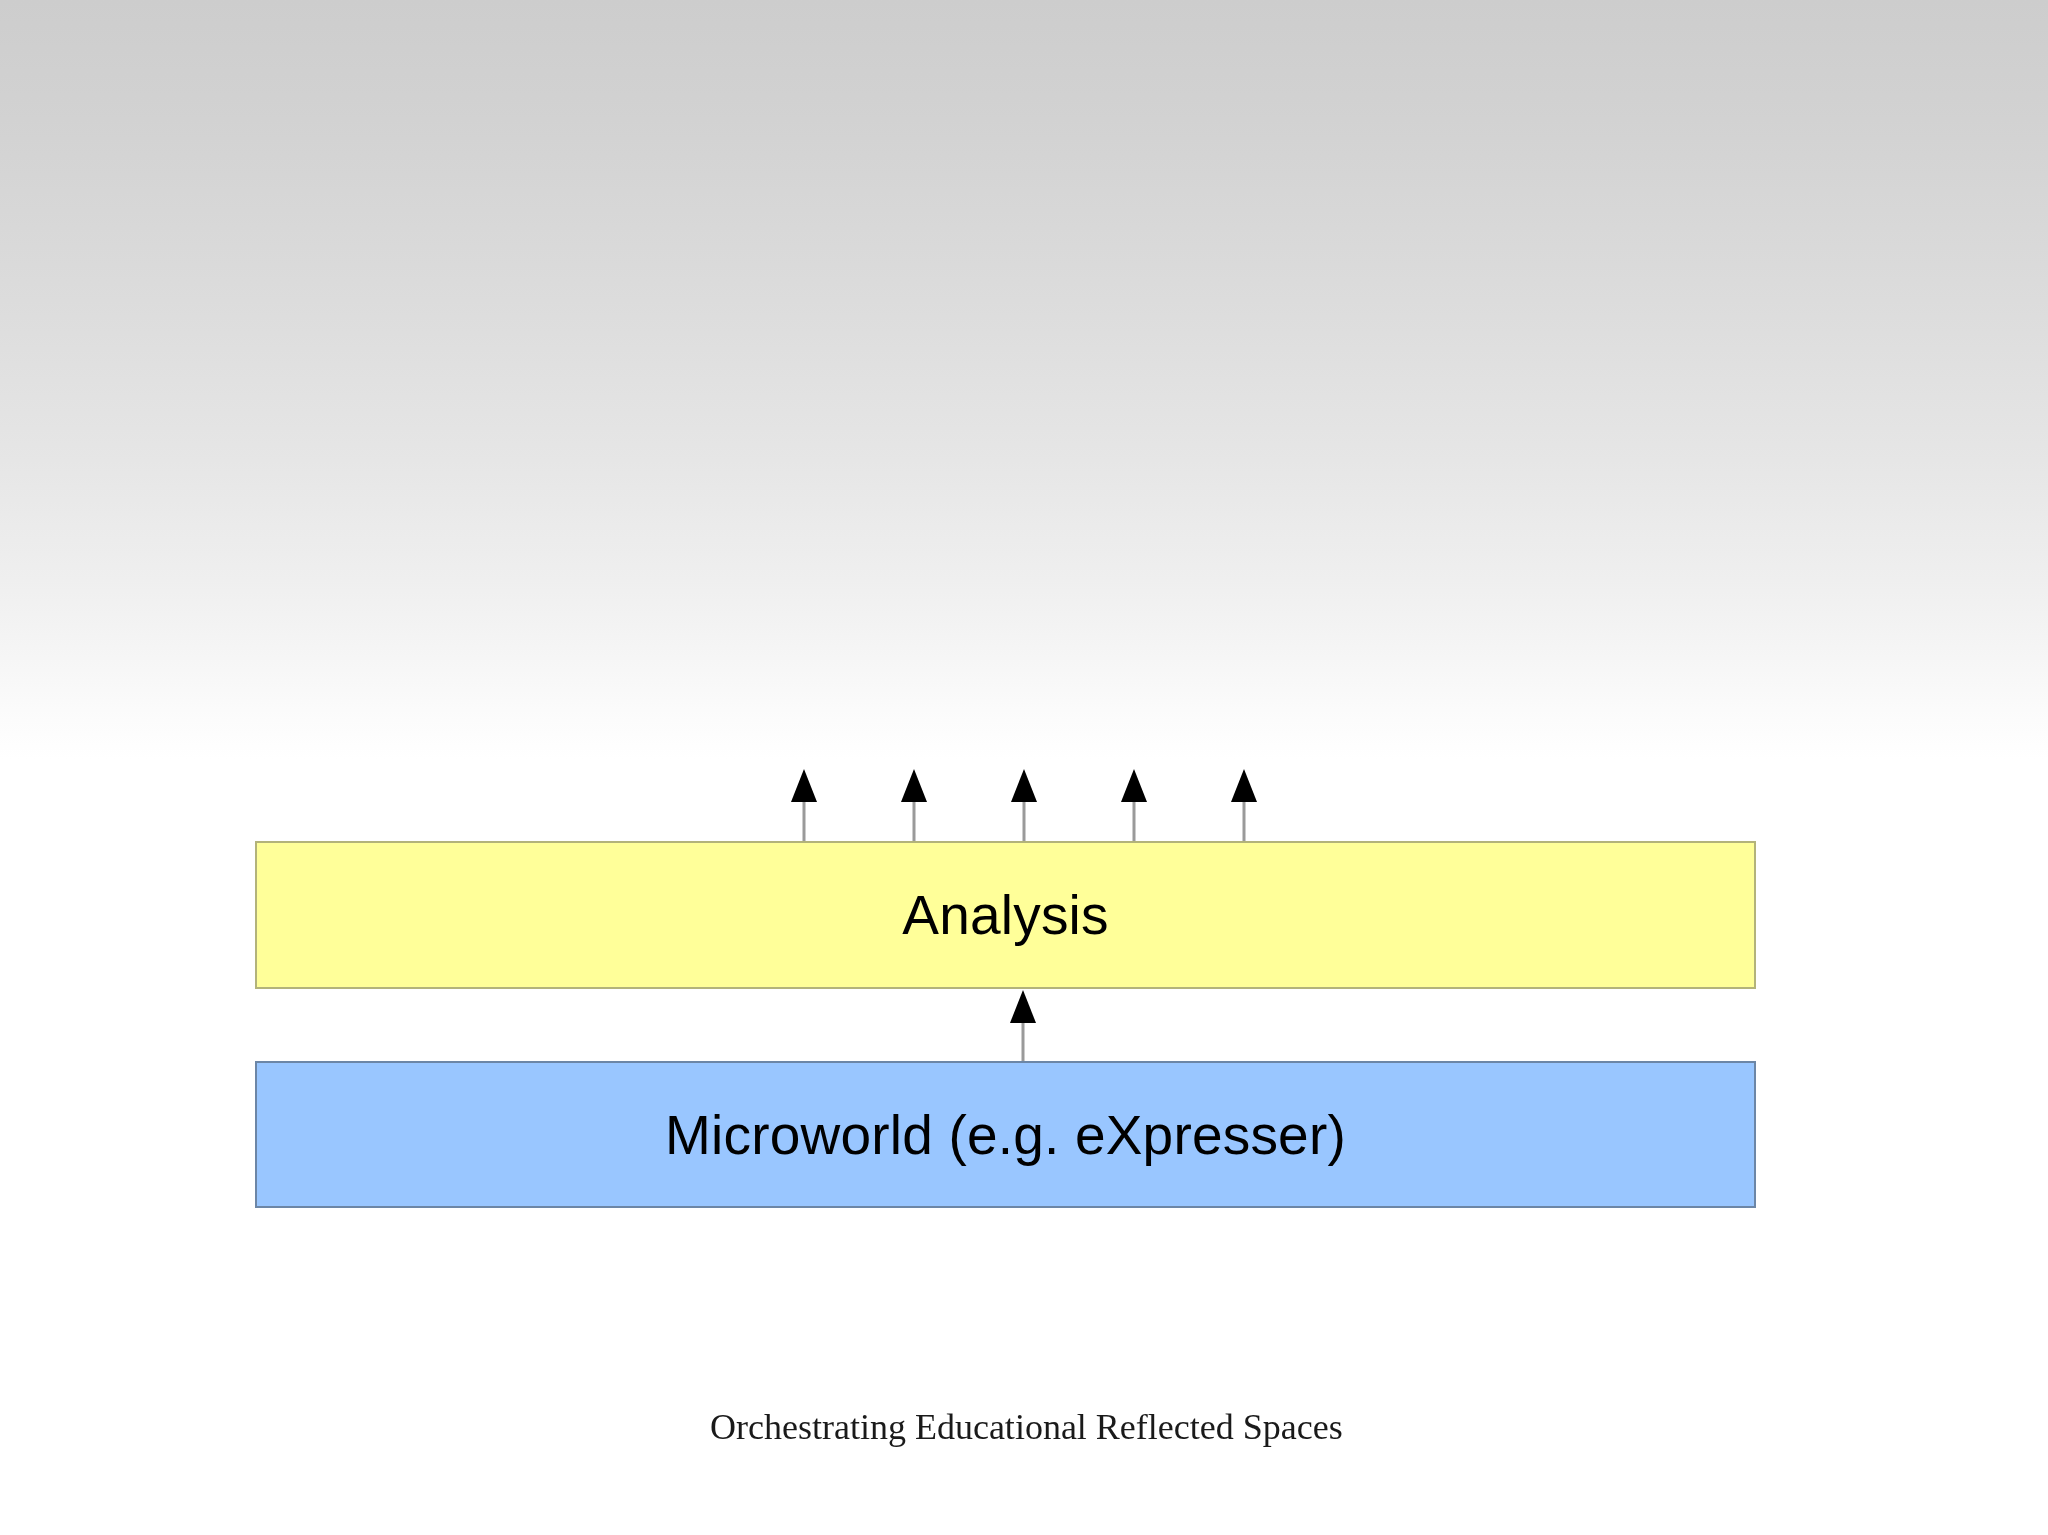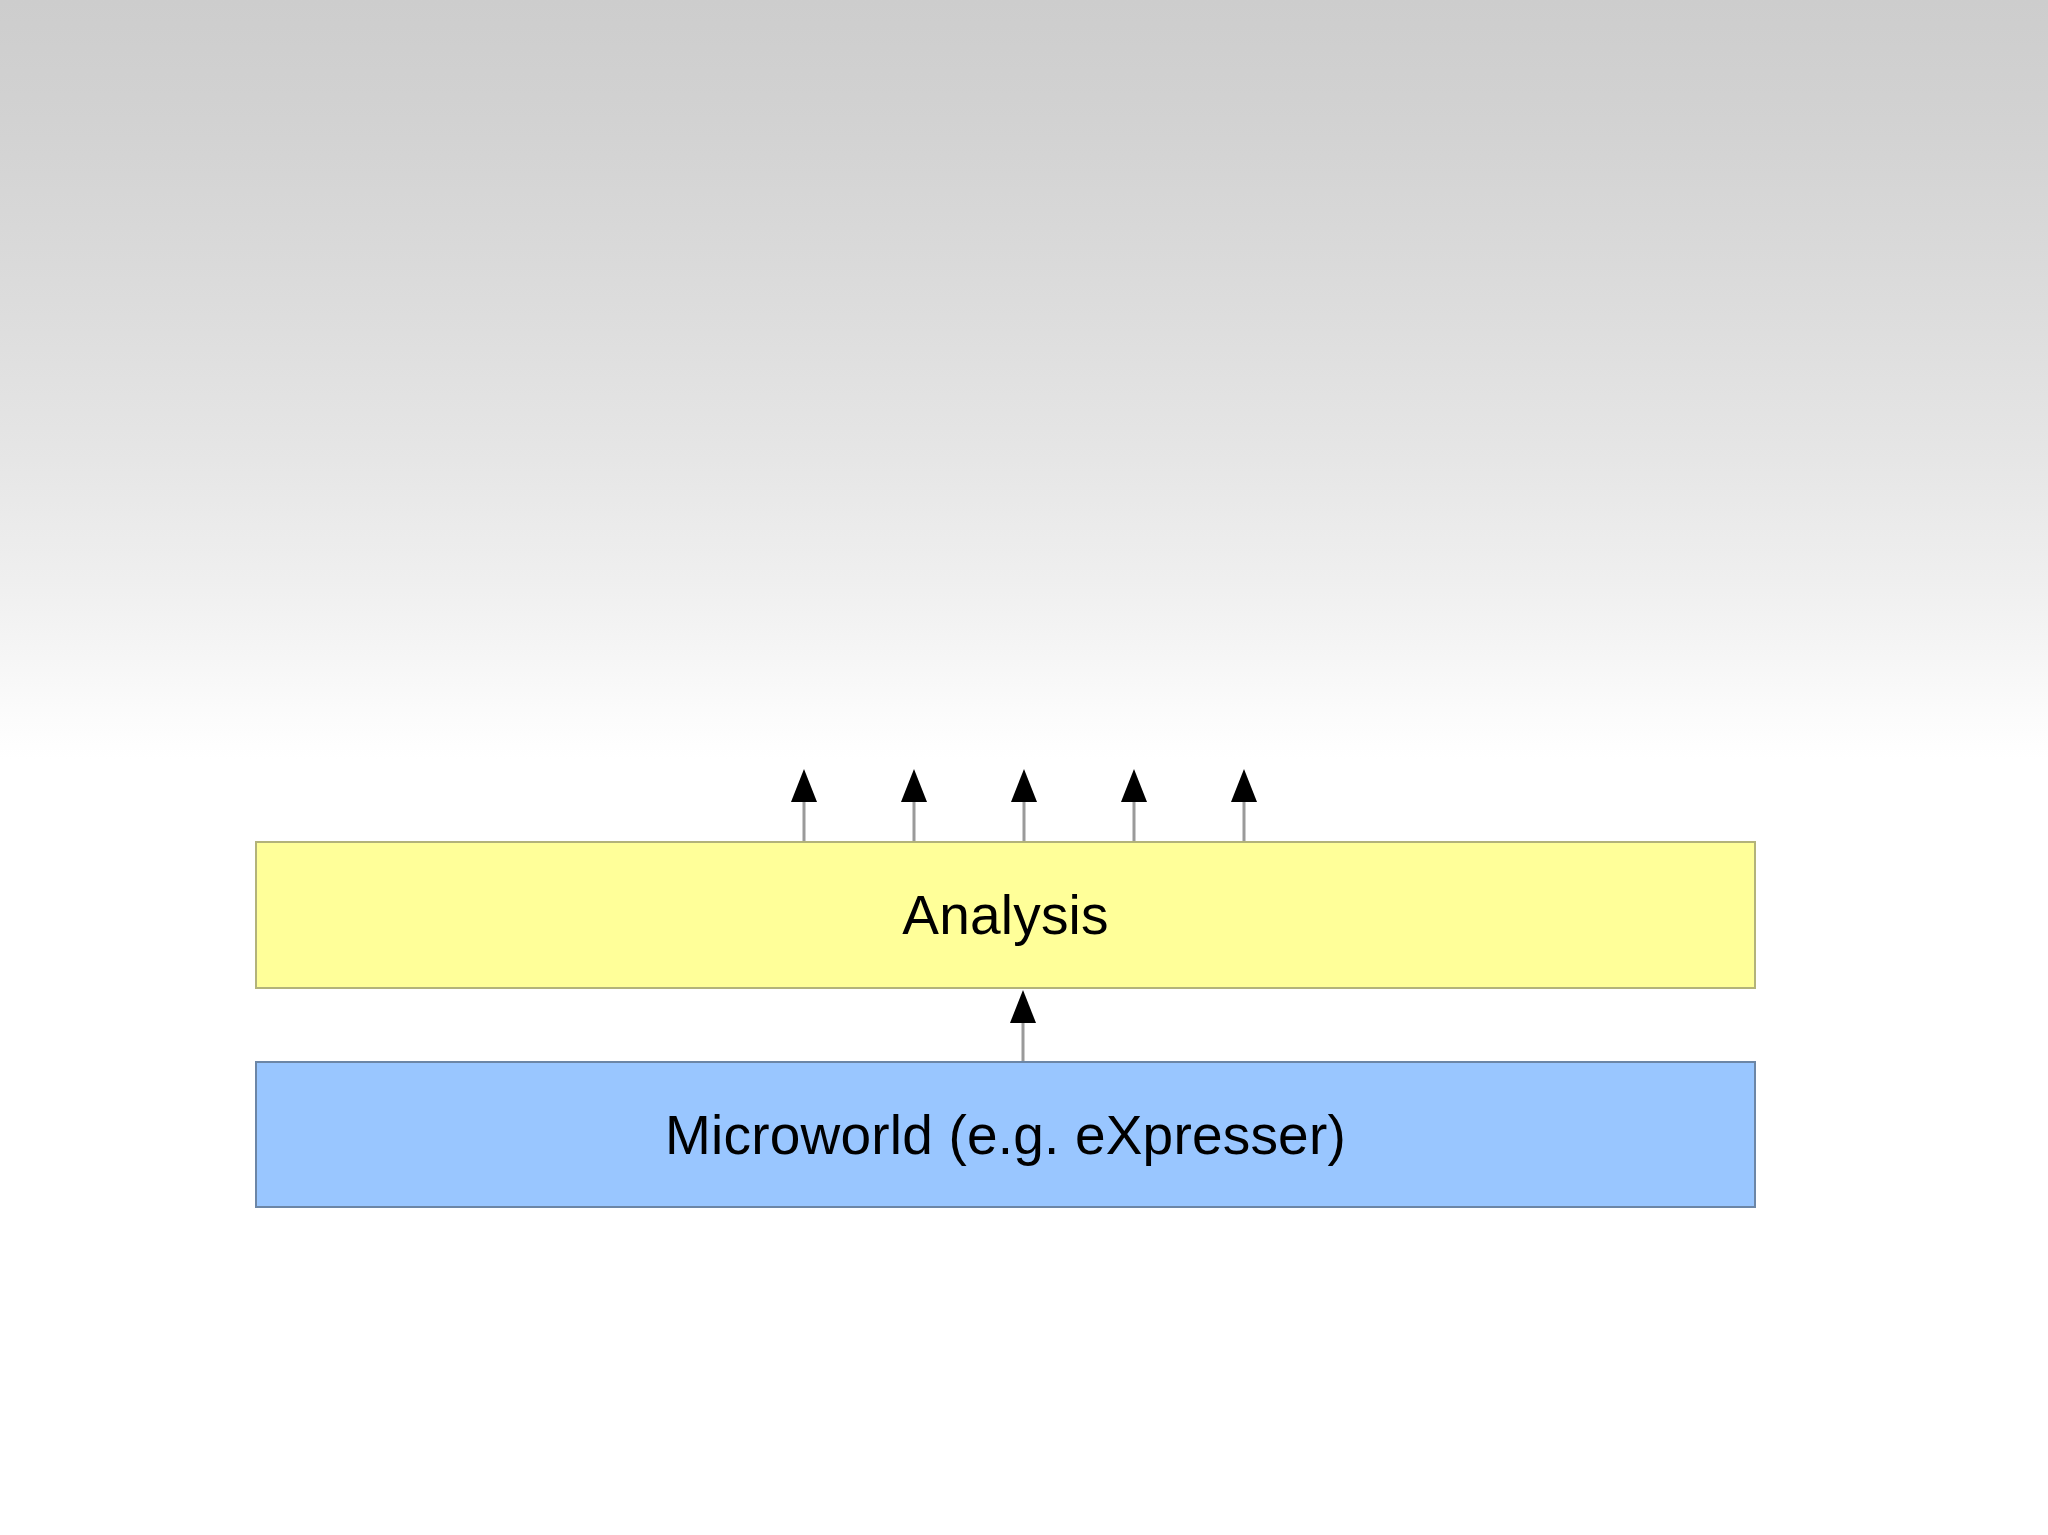--- a/index.html
+++ b/index.html
@@ -132,14 +132,15 @@
       <rect x="18.5" y="30" width="3" height="43" fill="#9a9a9a"></rect>
       <polygon points="20,1 33,34 7,34" fill="#000000"></polygon>
     </svg>
   </div>
 
   <div class="box" id="box-microworld">
     <span>Microworld (e.g. eXpresser)</span>
   </div>
 
 
+  <div class="footer-text" id="footer-center">Orchestrating Educational Reflected Spaces</div>
 
 </div>
 
 </body></html>

